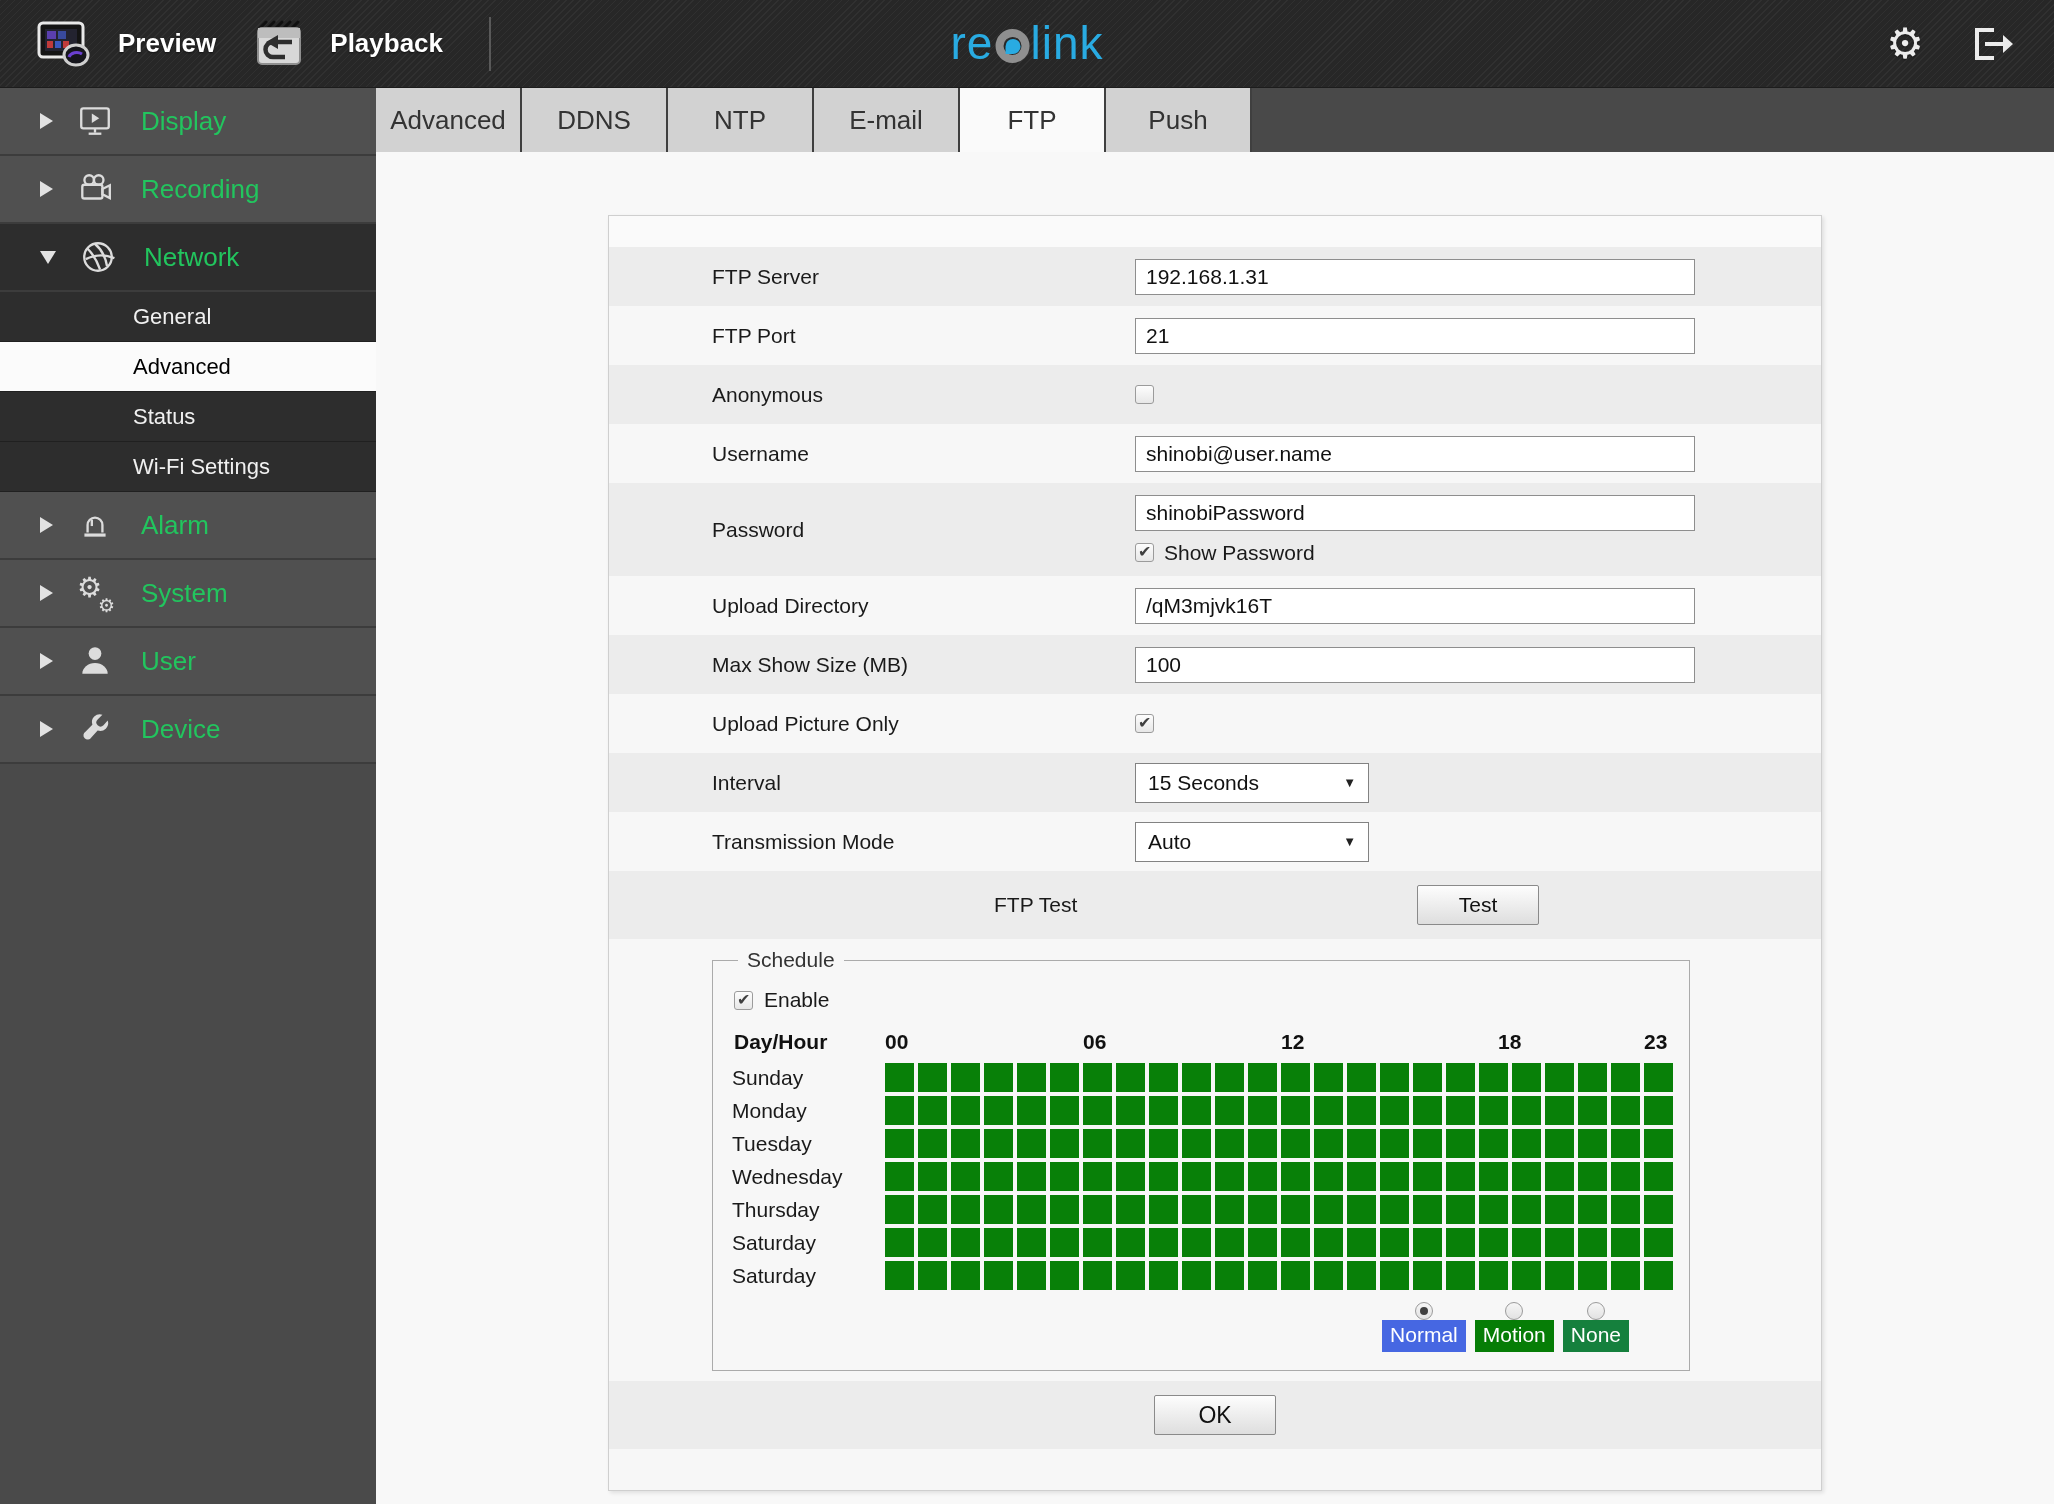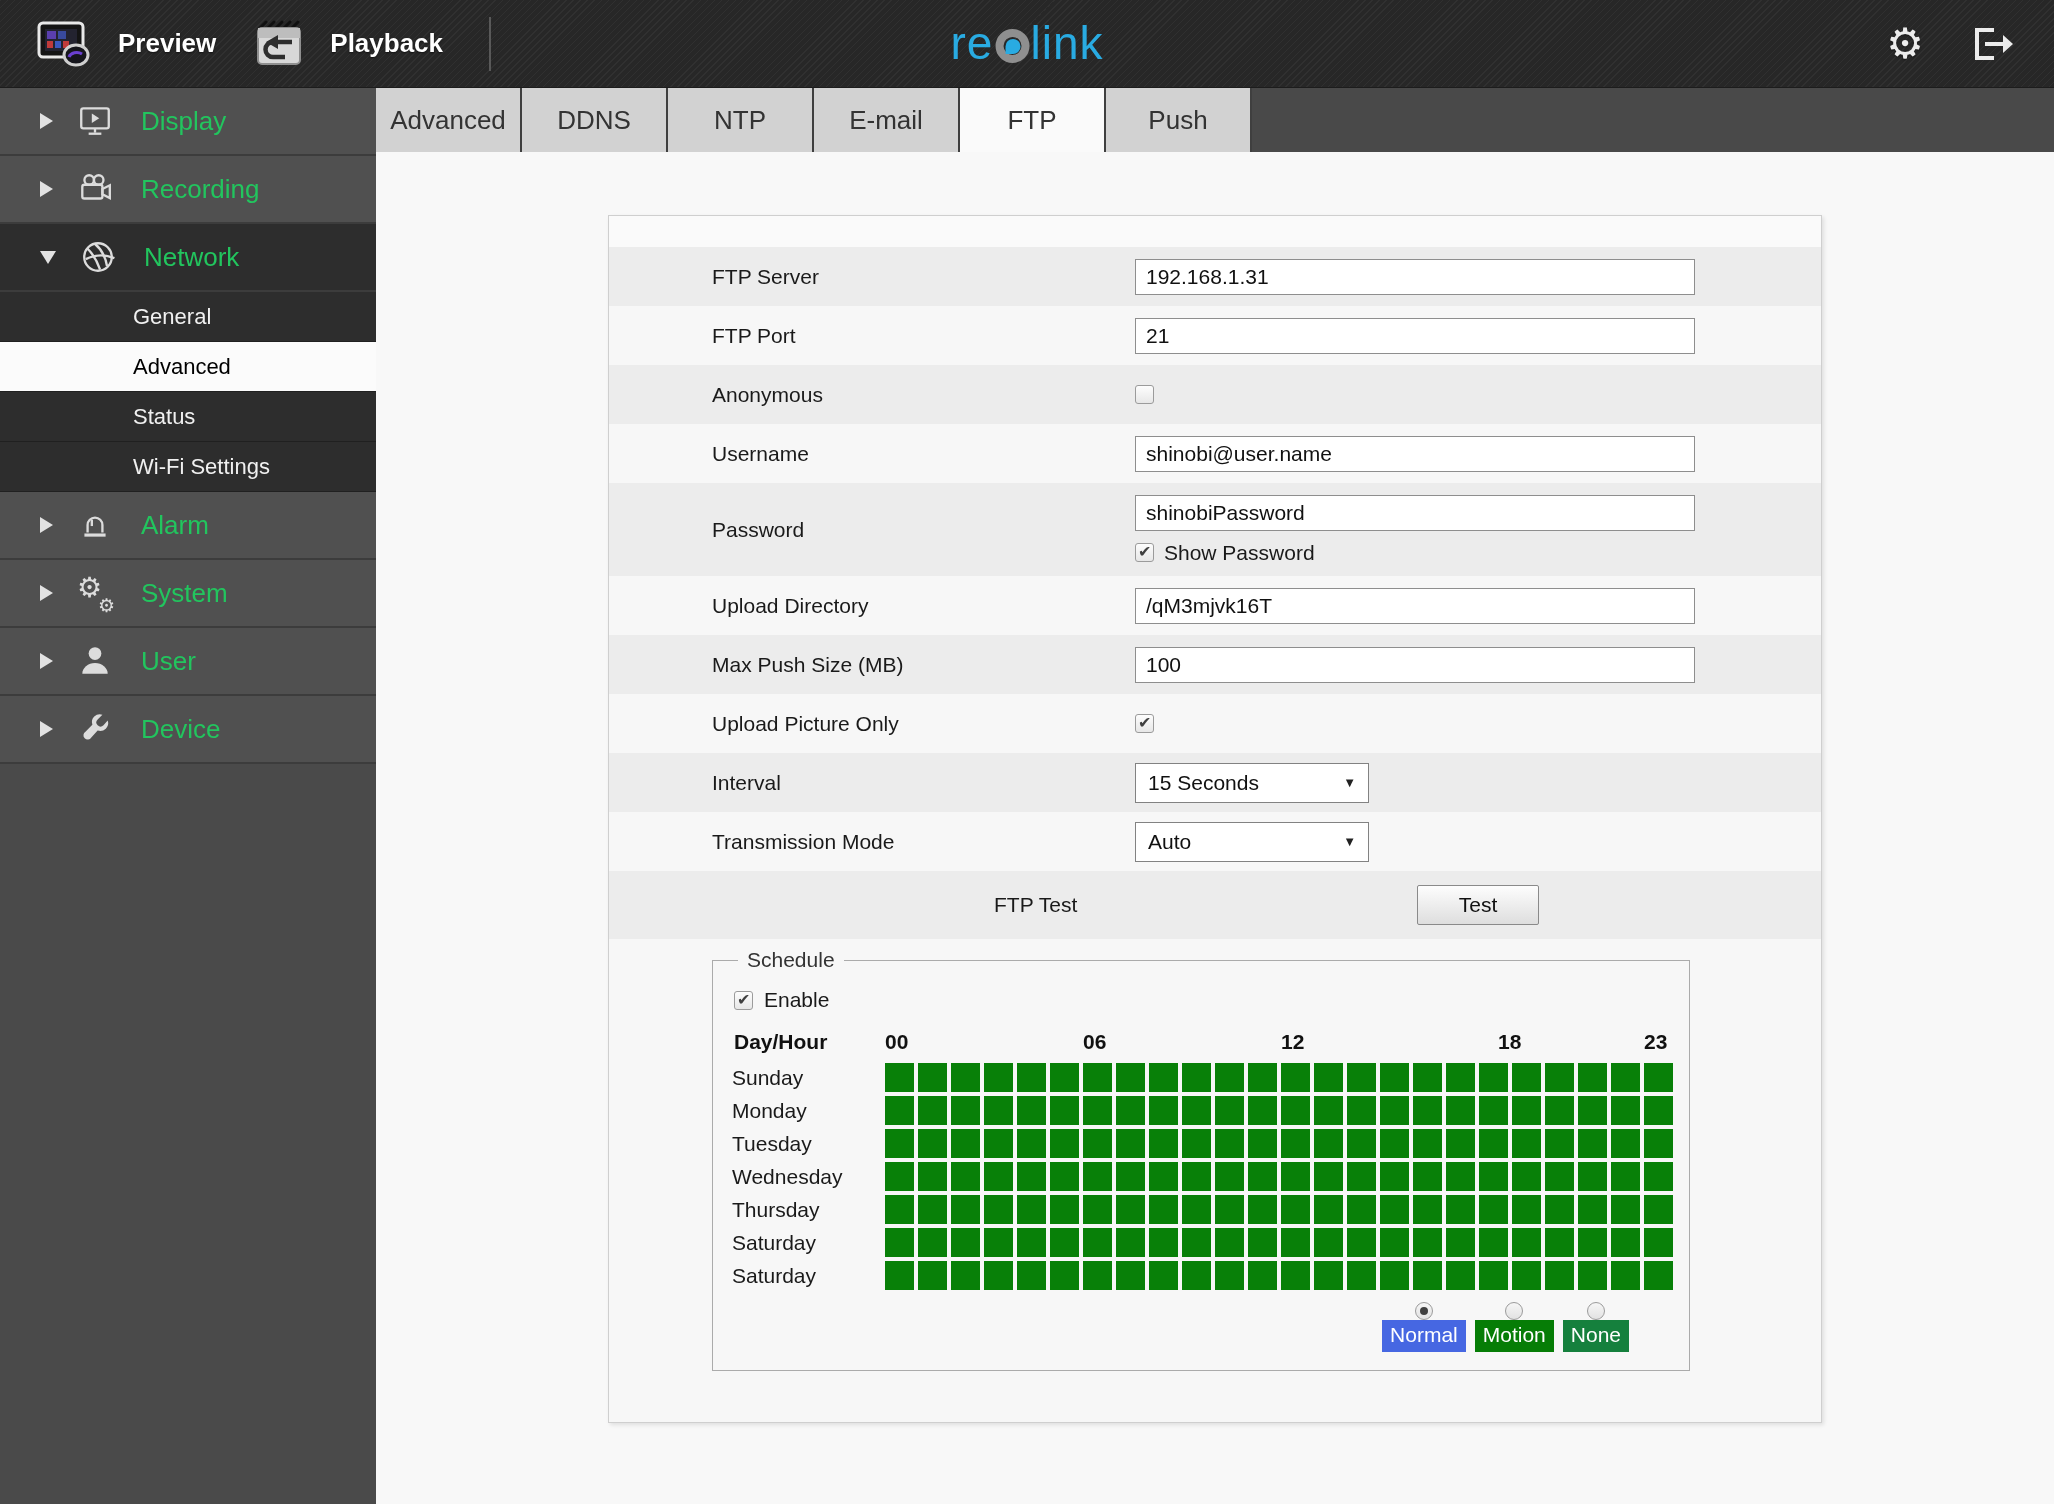--- a/index.html
+++ b/index.html
@@ -295,21 +295,21 @@
             </span>
           </div>
         </div>
 
         <div class="frow light">
           <span class="flabel">Upload Directory</span>
           <input class="txt" type="text" value="/qM3mjvk16T" style="">
         </div>
 
         <div class="frow dark">
-          <span class="flabel">Max Push Size (MB)</span>
+          <span class="flabel">Max Show Size (MB)</span>
           <input class="txt" type="text" value="100" style="">
         </div>
 
         <div class="frow light">
           <span class="flabel">Upload Picture Only</span>
           <span class="cb checked"></span>
         </div>
 
         <div class="frow dark">
           <span class="flabel">Interval</span>
@@ -564,17 +564,20 @@
                   <span class="mode-label" style="background: rgb(6, 125, 6);">Motion</span>
                 </span>
                 <span class="mode">
                   <span class="radio"></span>
                   <span class="mode-label" style="background: #15803d;">None</span>
                 </span>
               </div>
           </fieldset>
         </div>
 
+        <div class="ok-row">
+          <button class="btn ok-btn">OK</button>
+        </div>
         <div class="bottom-strip"></div>
       </div>
     </div>
   </div>
 </div>
 
 </body></html>

